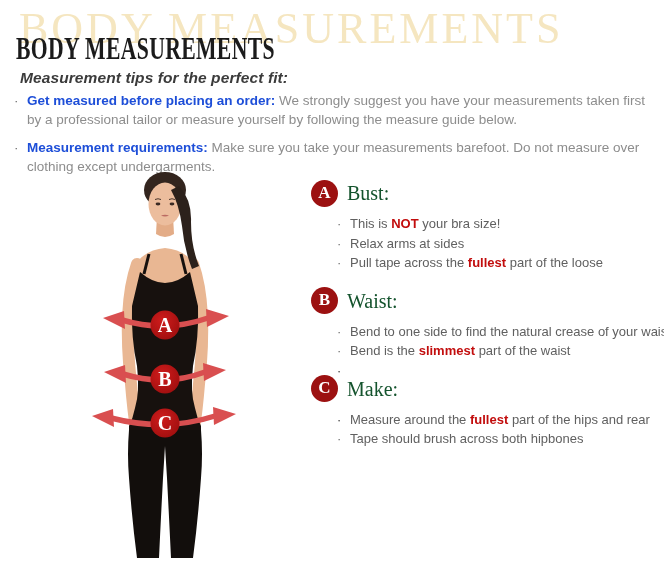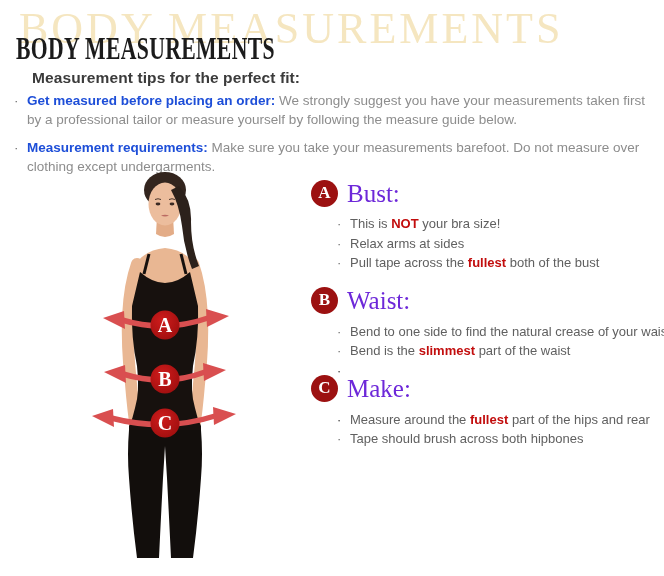--- a/index.html
+++ b/index.html
@@ -14,22 +14,22 @@
     color:var(--watermark,#f5e6c0);
   }
   .page-title{
     position:absolute;left:16px;top:33px;z-index:1;margin:0;
     font-family:"Liberation Serif","DejaVu Serif",serif;
     font-size:31px;line-height:1;font-weight:700;letter-spacing:0.5px;
     color:var(--title,#1b1b1b);white-space:nowrap;
     transform:scaleX(0.70);transform-origin:left top;
   }
   .tips-heading{
-    position:absolute;left:32px;top:69px;margin:0;
-    font-size:15.5px;font-weight:700;color:#3b3b3b;letter-spacing:0.1px;
+    position:absolute;left:20px;top:69px;margin:0;
+    font-size:15.5px;font-weight:700;color:#3b3b3b;letter-spacing:0.1px;font-style:italic;
   }
   ul{list-style:none;margin:0;padding:0;}
   .tips{position:absolute;left:10px;top:91px;width:648px;}
   .tips li{position:relative;padding-left:17px;margin-bottom:9px;
     font-size:13.5px;line-height:19px;color:var(--body-gray,#8d8d8d);}
   .tips .dot{position:absolute;left:4px;top:0;color:#6f6f6f;}
   .tips .lead{font-weight:700;color:#1d4ed8;}
 
   
   .figure-wrap{position:absolute;left:65px;top:166px;width:235px;height:410px;}
@@ -39,21 +39,21 @@
   .right-col{position:absolute;left:311px;top:179px;width:353px;}
   .sec-head{display:flex;align-items:center;gap:9px;height:28px;}
   .badge{
     width:27px;height:27px;border-radius:50%;flex:0 0 27px;
     background:var(--badge-red,#9c1111);color:#fff;
     font-family:"Liberation Serif","DejaVu Serif",serif;
     font-size:17px;font-weight:700;
     display:flex;align-items:center;justify-content:center;padding-bottom:1px;box-sizing:border-box;
   }
   .sec-title{margin:0;font-family:"Liberation Serif","DejaVu Serif",serif;
-    font-size:25px;font-weight:400;color:#6d28d9;line-height:1;}
+    font-size:20px;font-weight:400;color:#14532d;line-height:1;}
   .right-col ul{margin:7px 0 14px 24px;}
   .right-col li{position:relative;padding-left:15px;
     font-size:13px;line-height:19.5px;color:var(--bullet-gray,#606060);white-space:nowrap;}
   .right-col .dot{position:absolute;left:2px;top:0;color:#6f6f6f;}
   .em{font-weight:700;color:var(--accent-red,#c20d0d);}
 </style>
 </head>
 <body>
 
 <div class="page">
@@ -140,21 +140,21 @@
 
   <div class="right-col" id="sections">
   <section>
     <div class="sec-head">
       <span class="badge">A</span>
       <h3 class="sec-title">Bust:</h3>
     </div>
     <ul>
           <li><span class="dot">·</span><span>This is </span><span class="em">NOT</span><span> your bra size!</span></li>
           <li><span class="dot">·</span><span>Relax arms at sides</span></li>
-          <li><span class="dot">·</span><span>Pull tape across the </span><span class="em">fullest</span><span> both of the bust</span></li>
+          <li><span class="dot">·</span><span>Pull tape across the </span><span class="em">fullest</span><span> part of the loose</span></li>
         </ul>
   </section>
 
   <section>
     <div class="sec-head">
       <span class="badge">B</span>
       <h3 class="sec-title">Waist:</h3>
     </div>
     <ul>
           <li><span class="dot">·</span><span>Bend to one side to find the natural crease of your waist</span></li>

